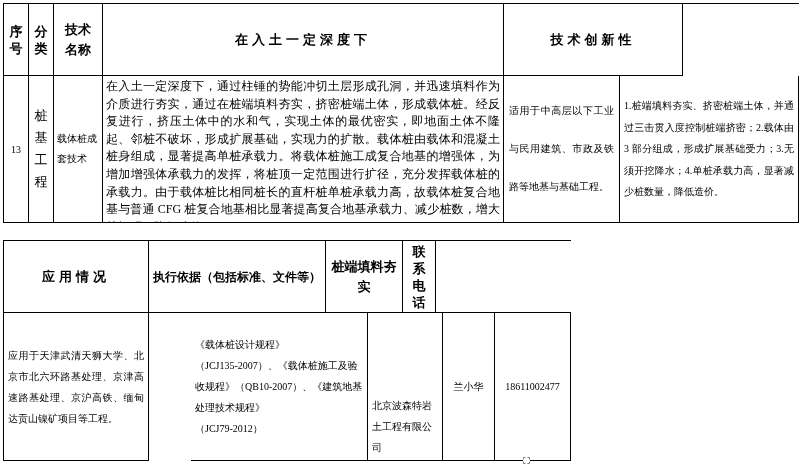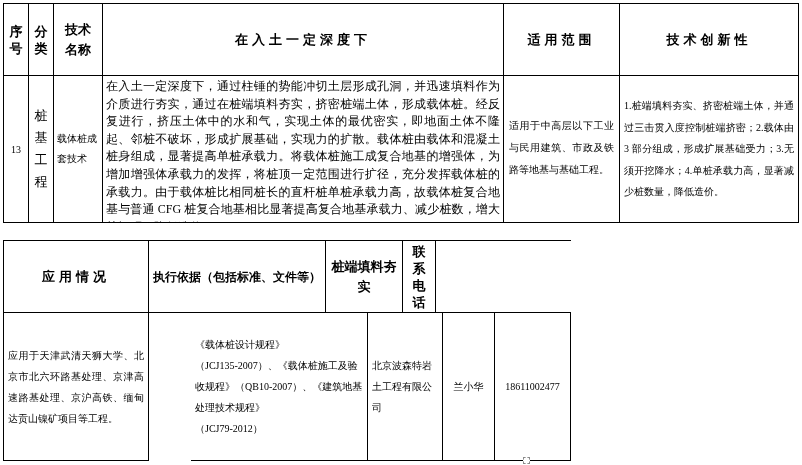--- a/index.html
+++ b/index.html
@@ -34,36 +34,36 @@
   .c-name{width:49px;}
   .c-perf{width:401px;}
   .c-scope{width:116px;}
   .c-innov{width:179px;}
   .cell-category>.ct{line-height:22px;font-size:13px;}
   .cell-name{padding:2px 3px;}
   .cell-name>.ct{line-height:20px;}
   .cell-perf{padding:2px 3px;align-items:flex-start;}
   .cell-perf>.ct{font-size:12px;line-height:17.6px;}
   .cell-scope{padding:2px 5px;}
-  .cell-scope>.ct{line-height:22px;font-family:Liberation Mono, monospace;}
+  .cell-scope>.ct{line-height:38px;}
   .cell-innov{padding:2px 4px;}
   .cell-innov>.ct{line-height:21.5px;}
   
   .t2{margin:17px 0 0 3px;}
   .t2 .hdr .cell{height:71px;border-bottom:none;}
   .t2 .body{border-top:1px solid #000;}
   .t2 .body .cell{height:148px;}
   .h-app{width:145px;}
   .h-basis{width:177px;}
   .h-unit{width:77px;}
   .h-contact{width:89px;}
   .h-phone{width:33px;}
   .b-app{width:145px;}
   .b-basis{width:177px;}
-  .b-unit{width:75px;}
+  .b-unit{width:75px;align-items:flex-end;}
   .b-contact{width:52px;}
   .b-phone{width:76px;}
   .cell-app{padding:2px 4px;}
   .cell-basis{padding:2px 4px;margin-left:42px;}
   .cell-unit{padding:2px 4px;}
   .cell-unit>.ct{text-align:left;}
   .resize-handle{
     position:absolute;left:523px;top:457px;width:7px;height:7px;
     border:1px dashed #8a8a8a;box-sizing:border-box;background:#fff;
   }
@@ -83,23 +83,20 @@
       <div class="cell hcell vstack c-class">
         <div class="ct">分
 类</div>
       </div>
       <div class="cell hcell tight c-name">
         <div class="ct">技术
 名称</div>
       </div>
       <div class="cell hcell c-perf">
         <div class="ct">在入土一定深度下</div>
-      </div>
-      <div class="cell hcell c-scope">
-        <div class="ct">适用范围</div>
       </div>
       <div class="cell hcell c-innov">
         <div class="ct">技术创新性</div>
       </div>
     </div>
     <div class="row body">
       <div class="cell bcell c-serial">
         <div class="ct">13</div>
       </div>
       <div class="cell bcell c-class cell-category">

